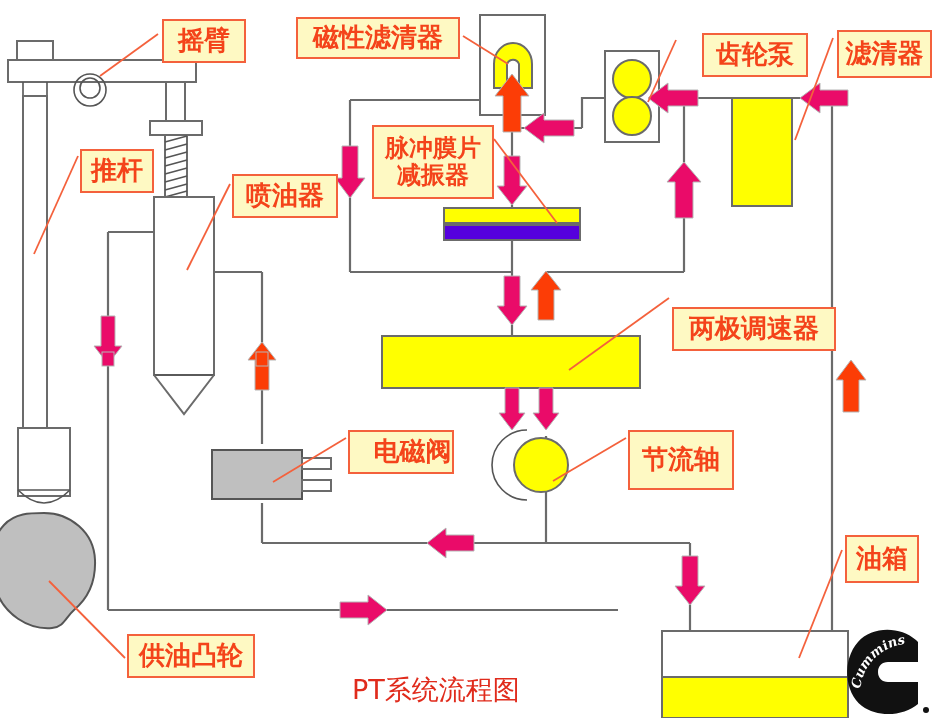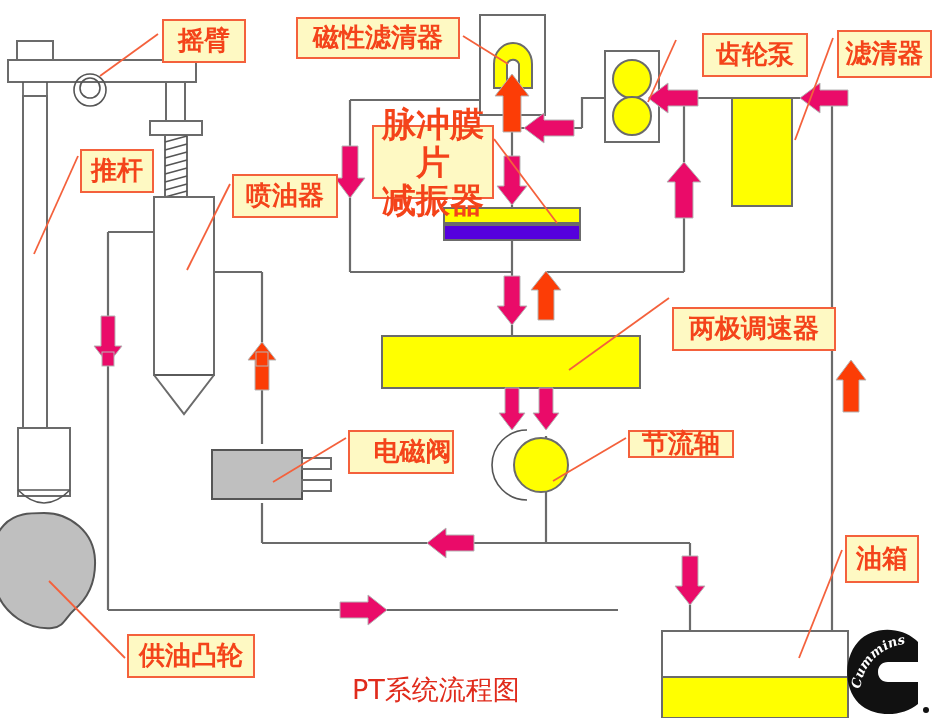--- a/index.html
+++ b/index.html
@@ -261,30 +261,30 @@
   <div class="callout" style="left:162px;top:19px;width:84px;height:44px;font-size:26px;">摇臂</div>
 
   <div class="callout" style="left:296px;top:17px;width:164px;height:42px;font-size:26px;">磁性滤清器</div>
 
   <div class="callout" style="left:679px;top:33px;width:106px;height:44px;font-size:26px;margin-left:23px;">齿轮泵</div>
 
   <div class="callout" style="left:837px;top:30px;width:95px;height:48px;font-size:26px;">滤清器</div>
 
   <div class="callout" style="left:80px;top:149px;width:74px;height:44px;font-size:26px;">推杆</div>
 
-  <div class="callout" style="left:372px;top:125px;width:122px;height:74px;font-size:34px;">脉冲膜片
+  <div class="callout" style="left:372px;top:125px;width:122px;height:74px;font-size:24px;">脉冲膜片
 减振器</div>
 
   <div class="callout" style="left:232px;top:174px;width:106px;height:44px;font-size:26px;">喷油器</div>
 
   <div class="callout" style="left:672px;top:290px;width:164px;height:44px;font-size:26px;margin-top:17px;">两极调速器</div>
 
   <div class="callout" style="left:348px;top:430px;width:106px;height:44px;font-size:26px;padding-left:23px;">电磁阀</div>
 
-  <div class="callout" style="left:628px;top:430px;width:106px;height:28px;font-size:26px;">节流轴</div>
+  <div class="callout" style="left:628px;top:430px;width:106px;height:60px;font-size:26px;">节流轴</div>
 
   <div class="callout" style="left:845px;top:535px;width:74px;height:48px;font-size:26px;">油箱</div>
 
   <div class="callout" style="left:127px;top:634px;width:128px;height:44px;font-size:26px;">供油凸轮</div>
 
   <div class="title-text" style="left:352px;top:672px;">PT系统流程图</div>
 
   <div class="logo" style="left:838px;top:622px;width:94px;height:96px;">
     <svg width="94" height="96" viewBox="0 0 94 96">
 

